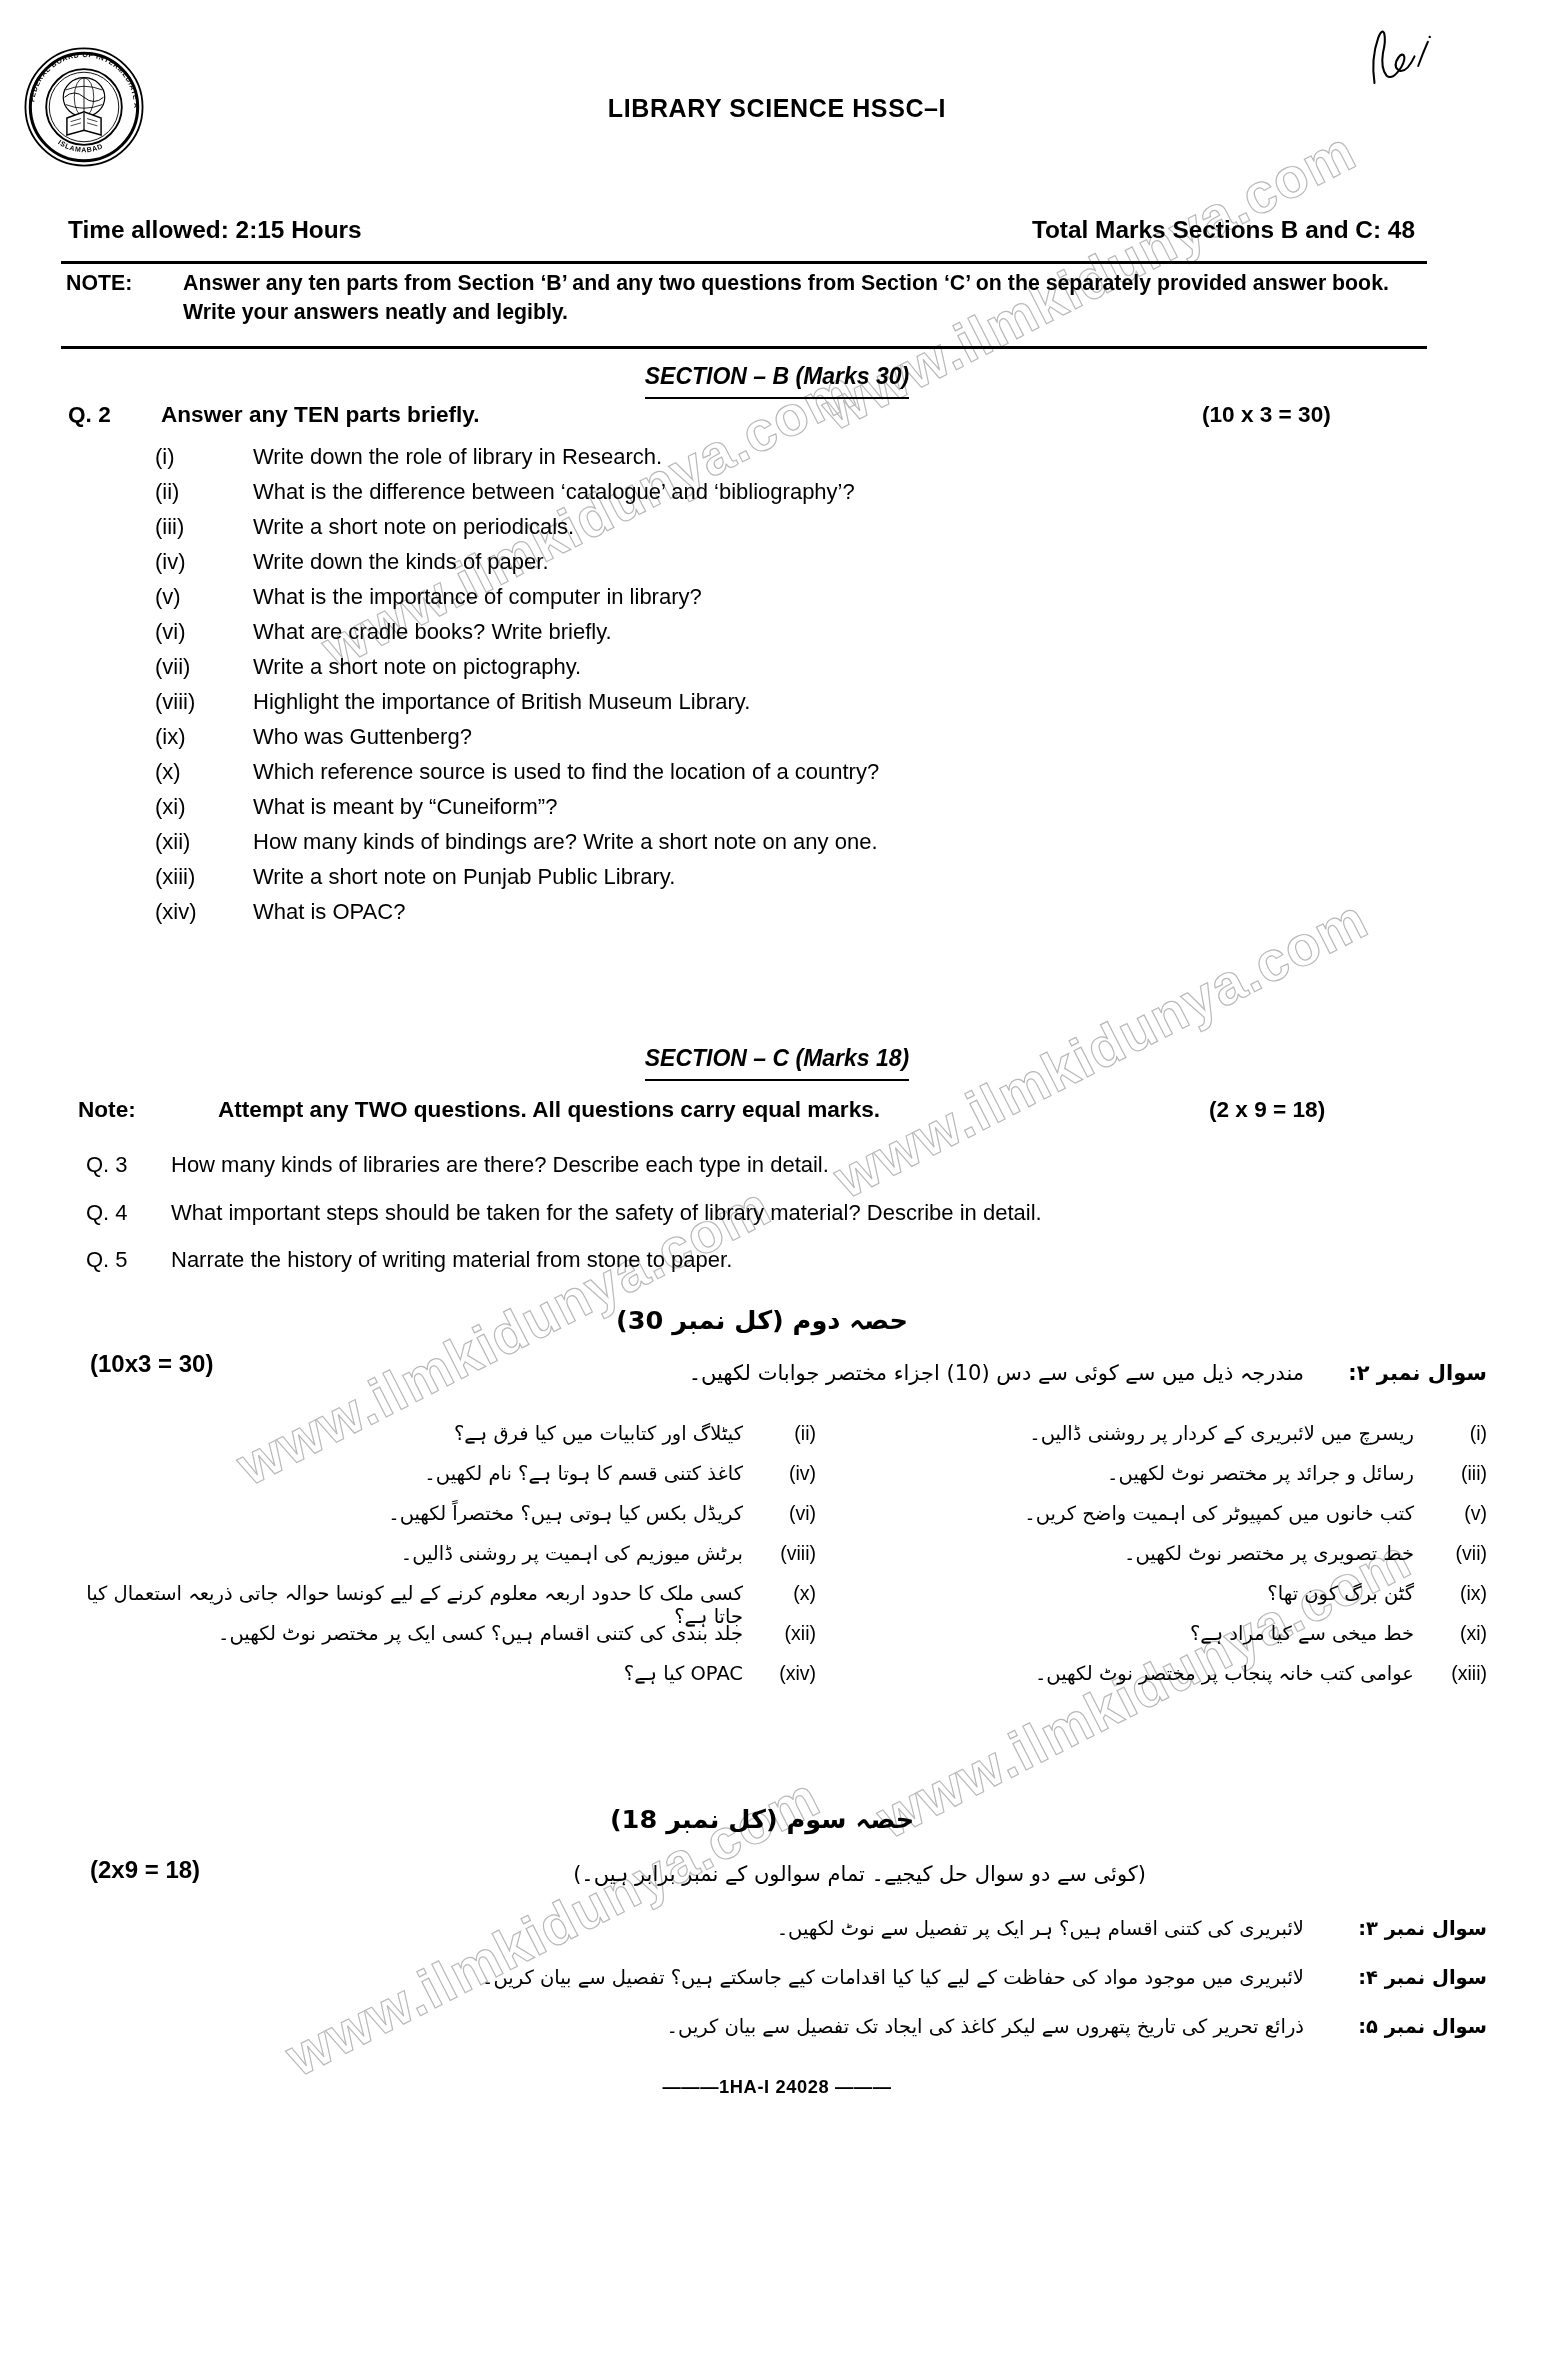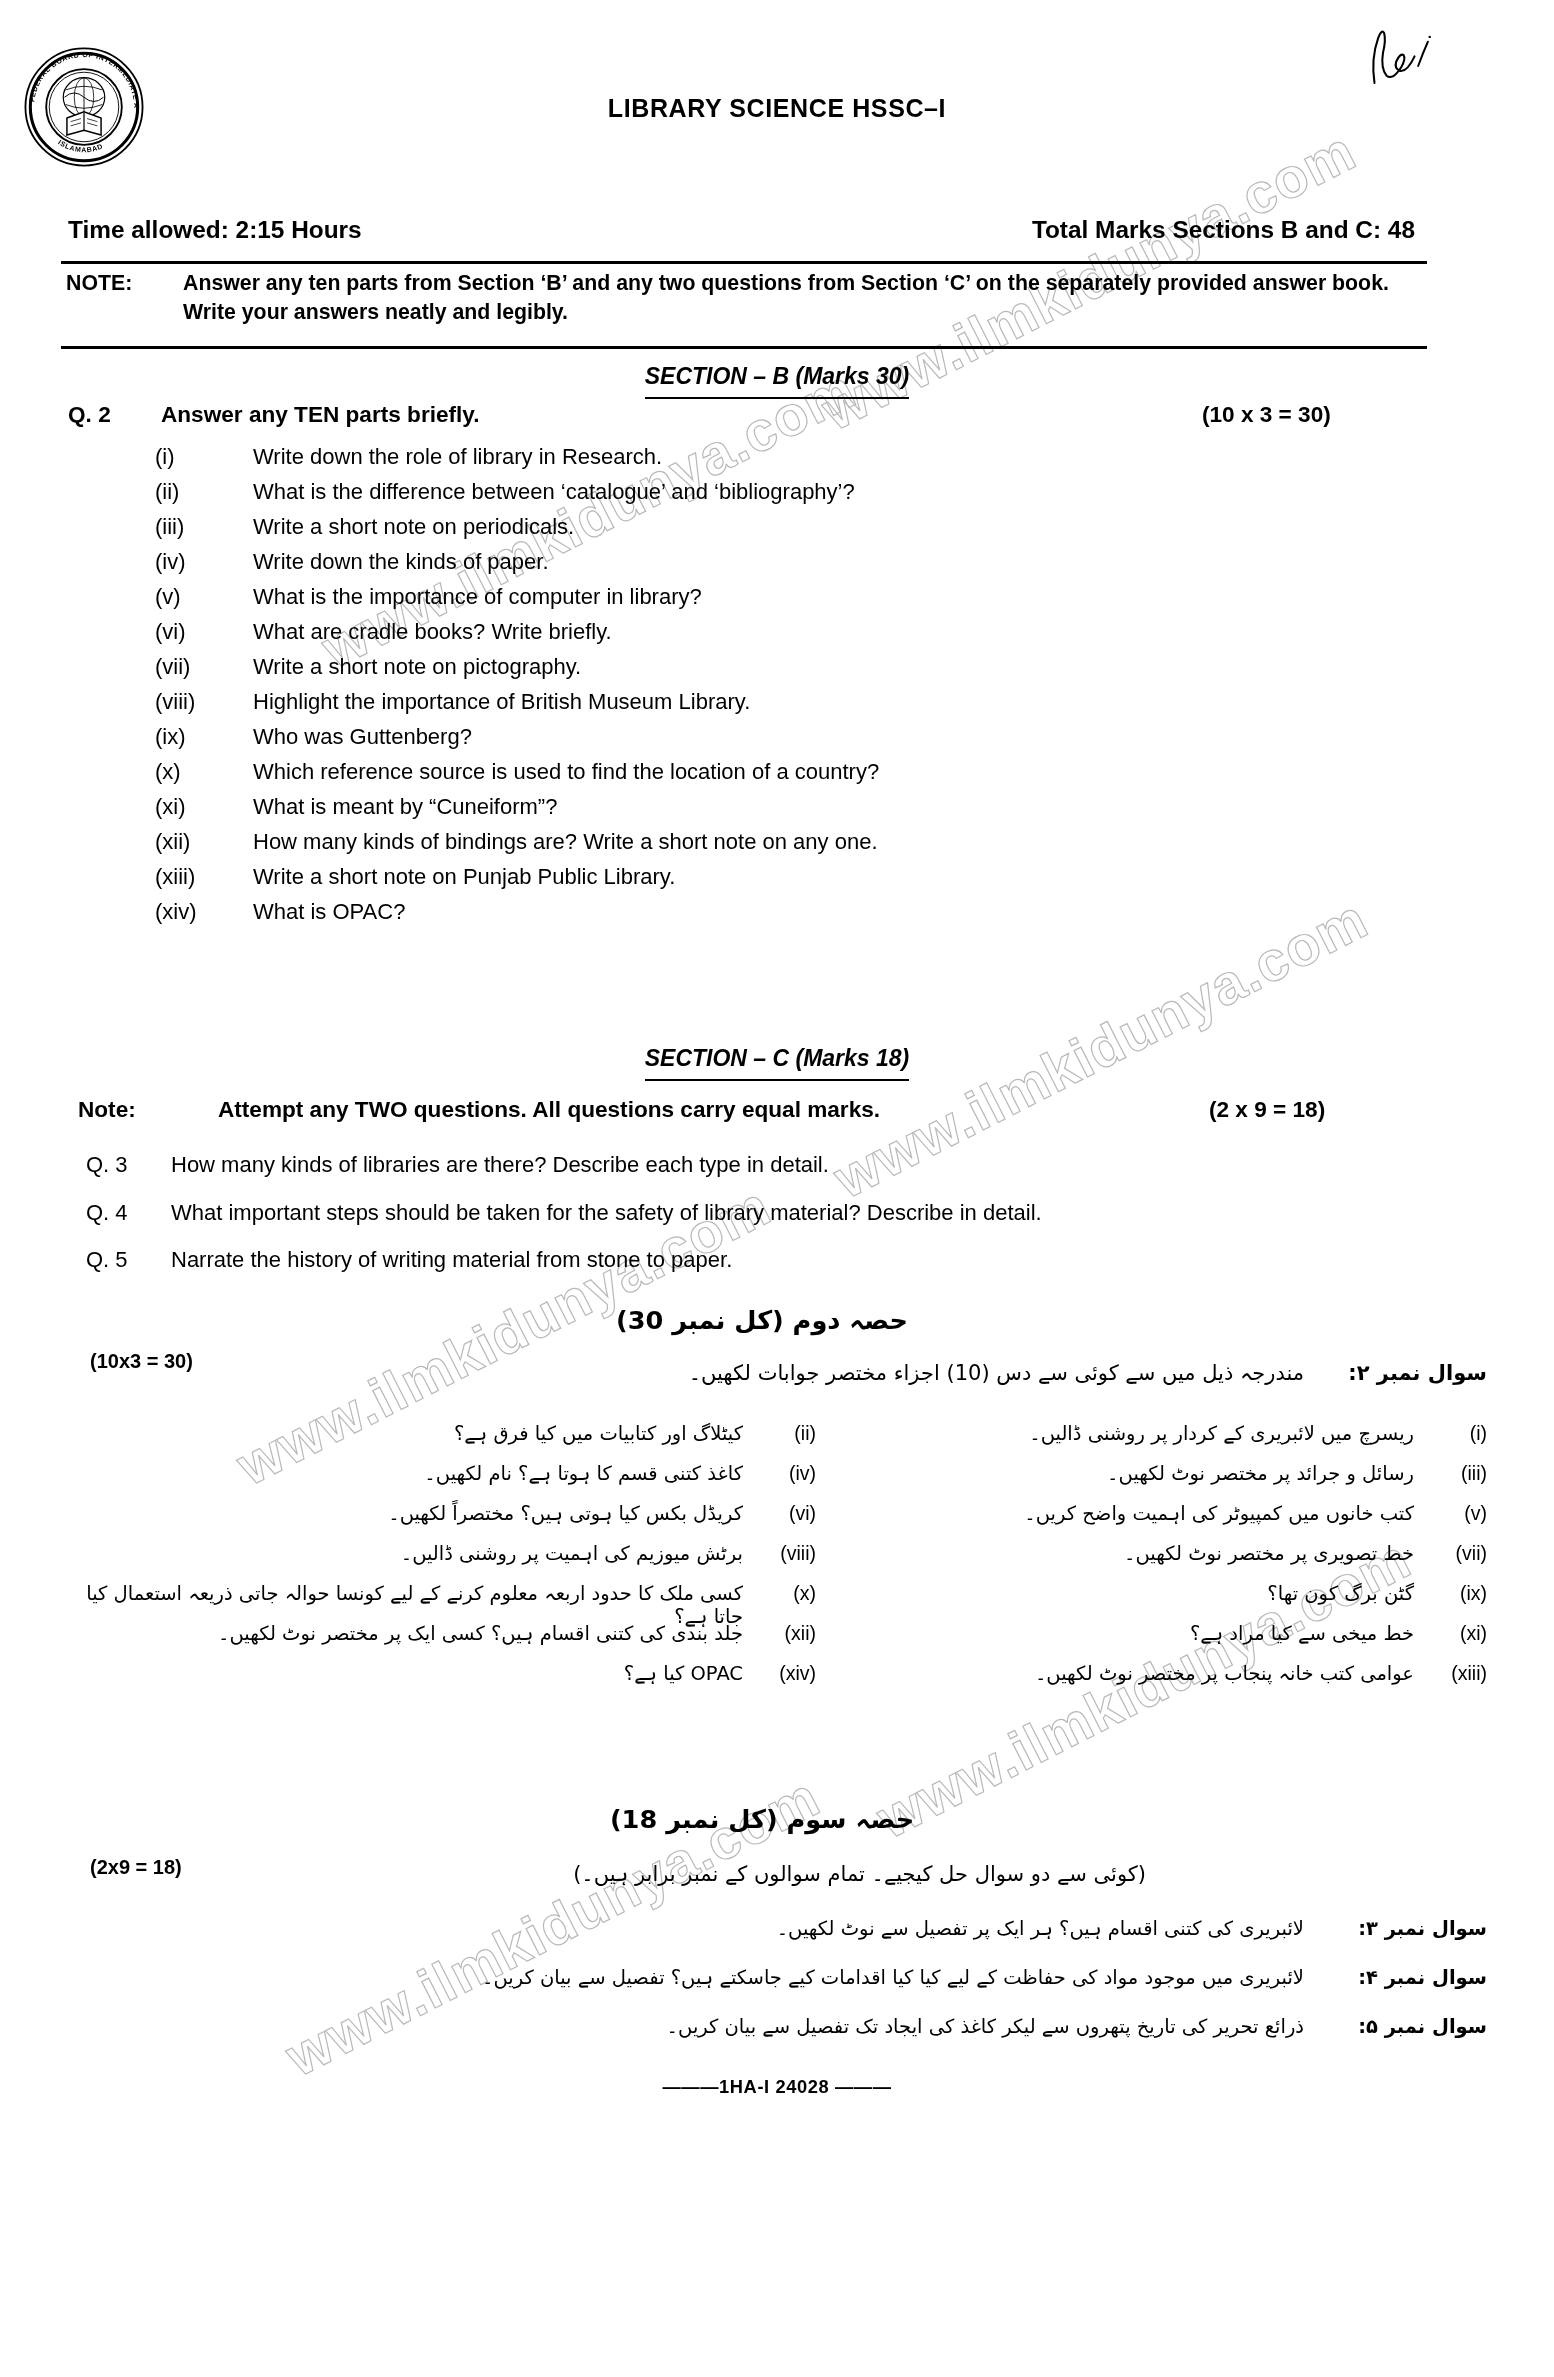--- a/index.html
+++ b/index.html
@@ -173,21 +173,21 @@
     font-size: 25.6px;
     font-weight: bold;
     direction: rtl;
     font-family: "DejaVu Sans", sans-serif;
   }
   .u-sec-b { top: 1305px; }
   .u-sec-c { top: 1804px; }
 
   .u-marks {
     position: absolute;
-    font-size: 20px;
+    font-size: 24px;
     font-weight: bold;
     font-family: "Liberation Sans", sans-serif;
   }
   .u-marks-b { left: 90px; top: 1350px; }
   .u-marks-c { left: 90px; top: 1856px; }
 
   .u-q-head {
     position: absolute;
     right: 67px;
     width: 1359px;

